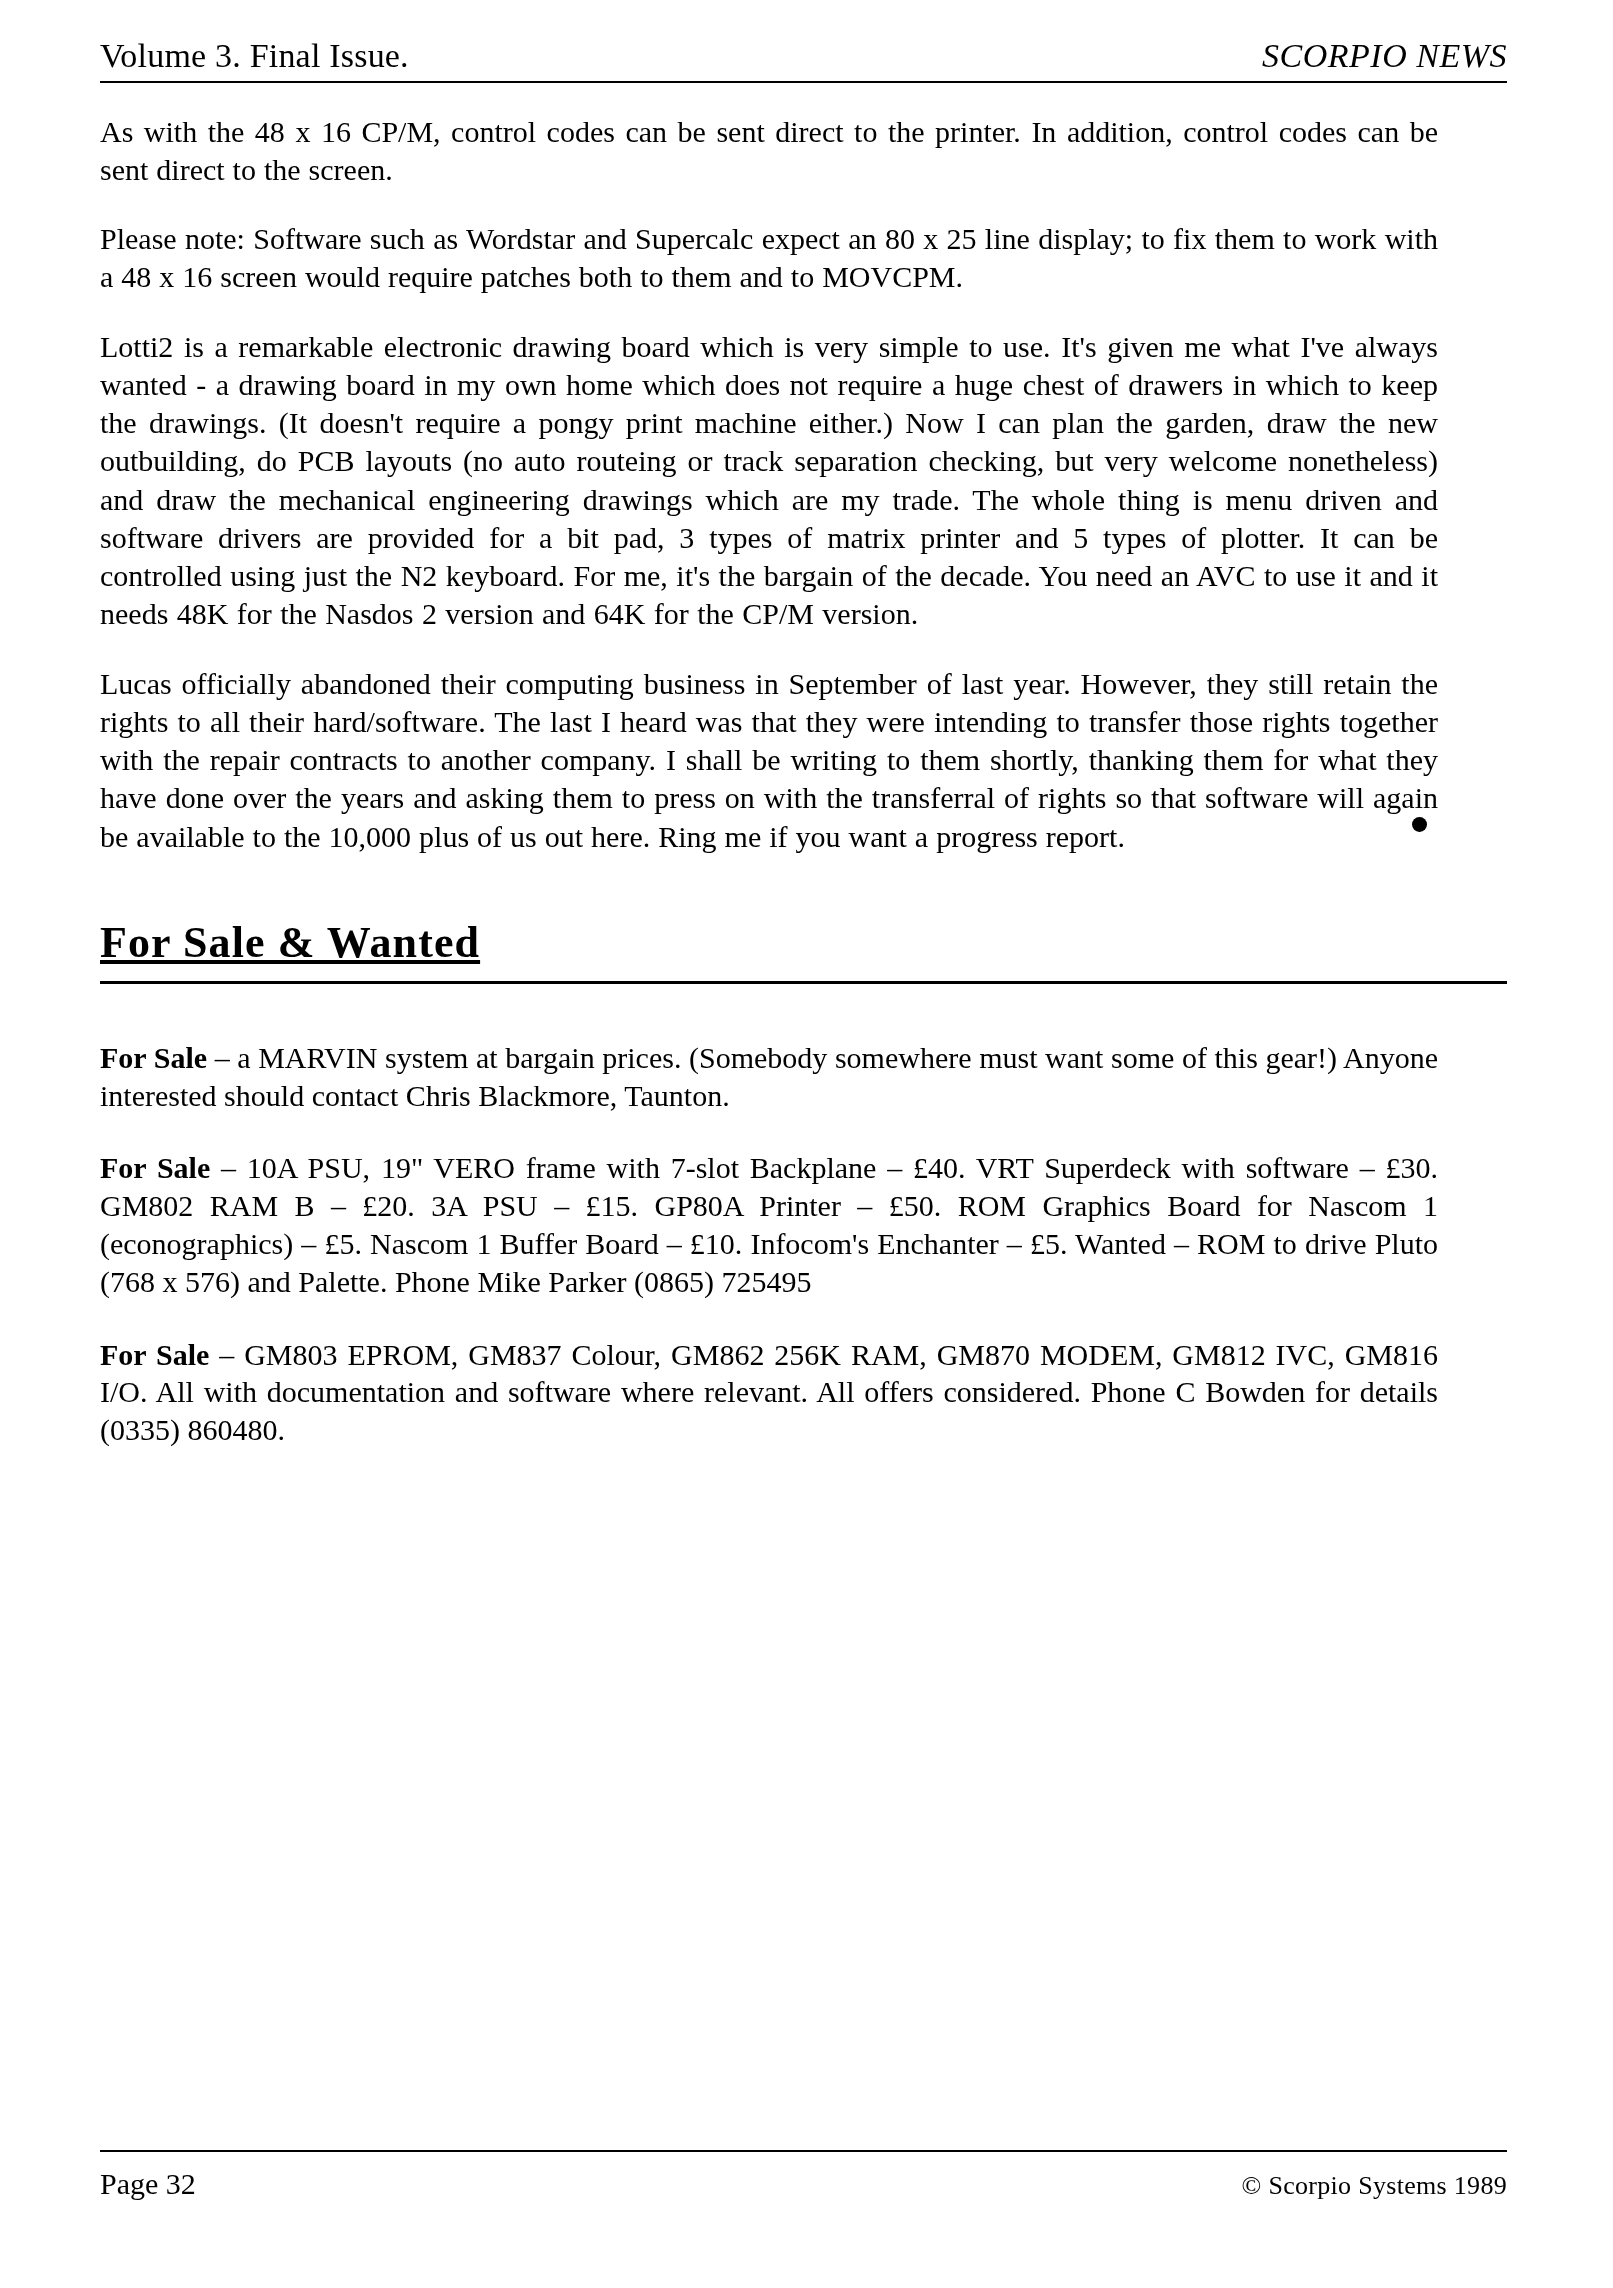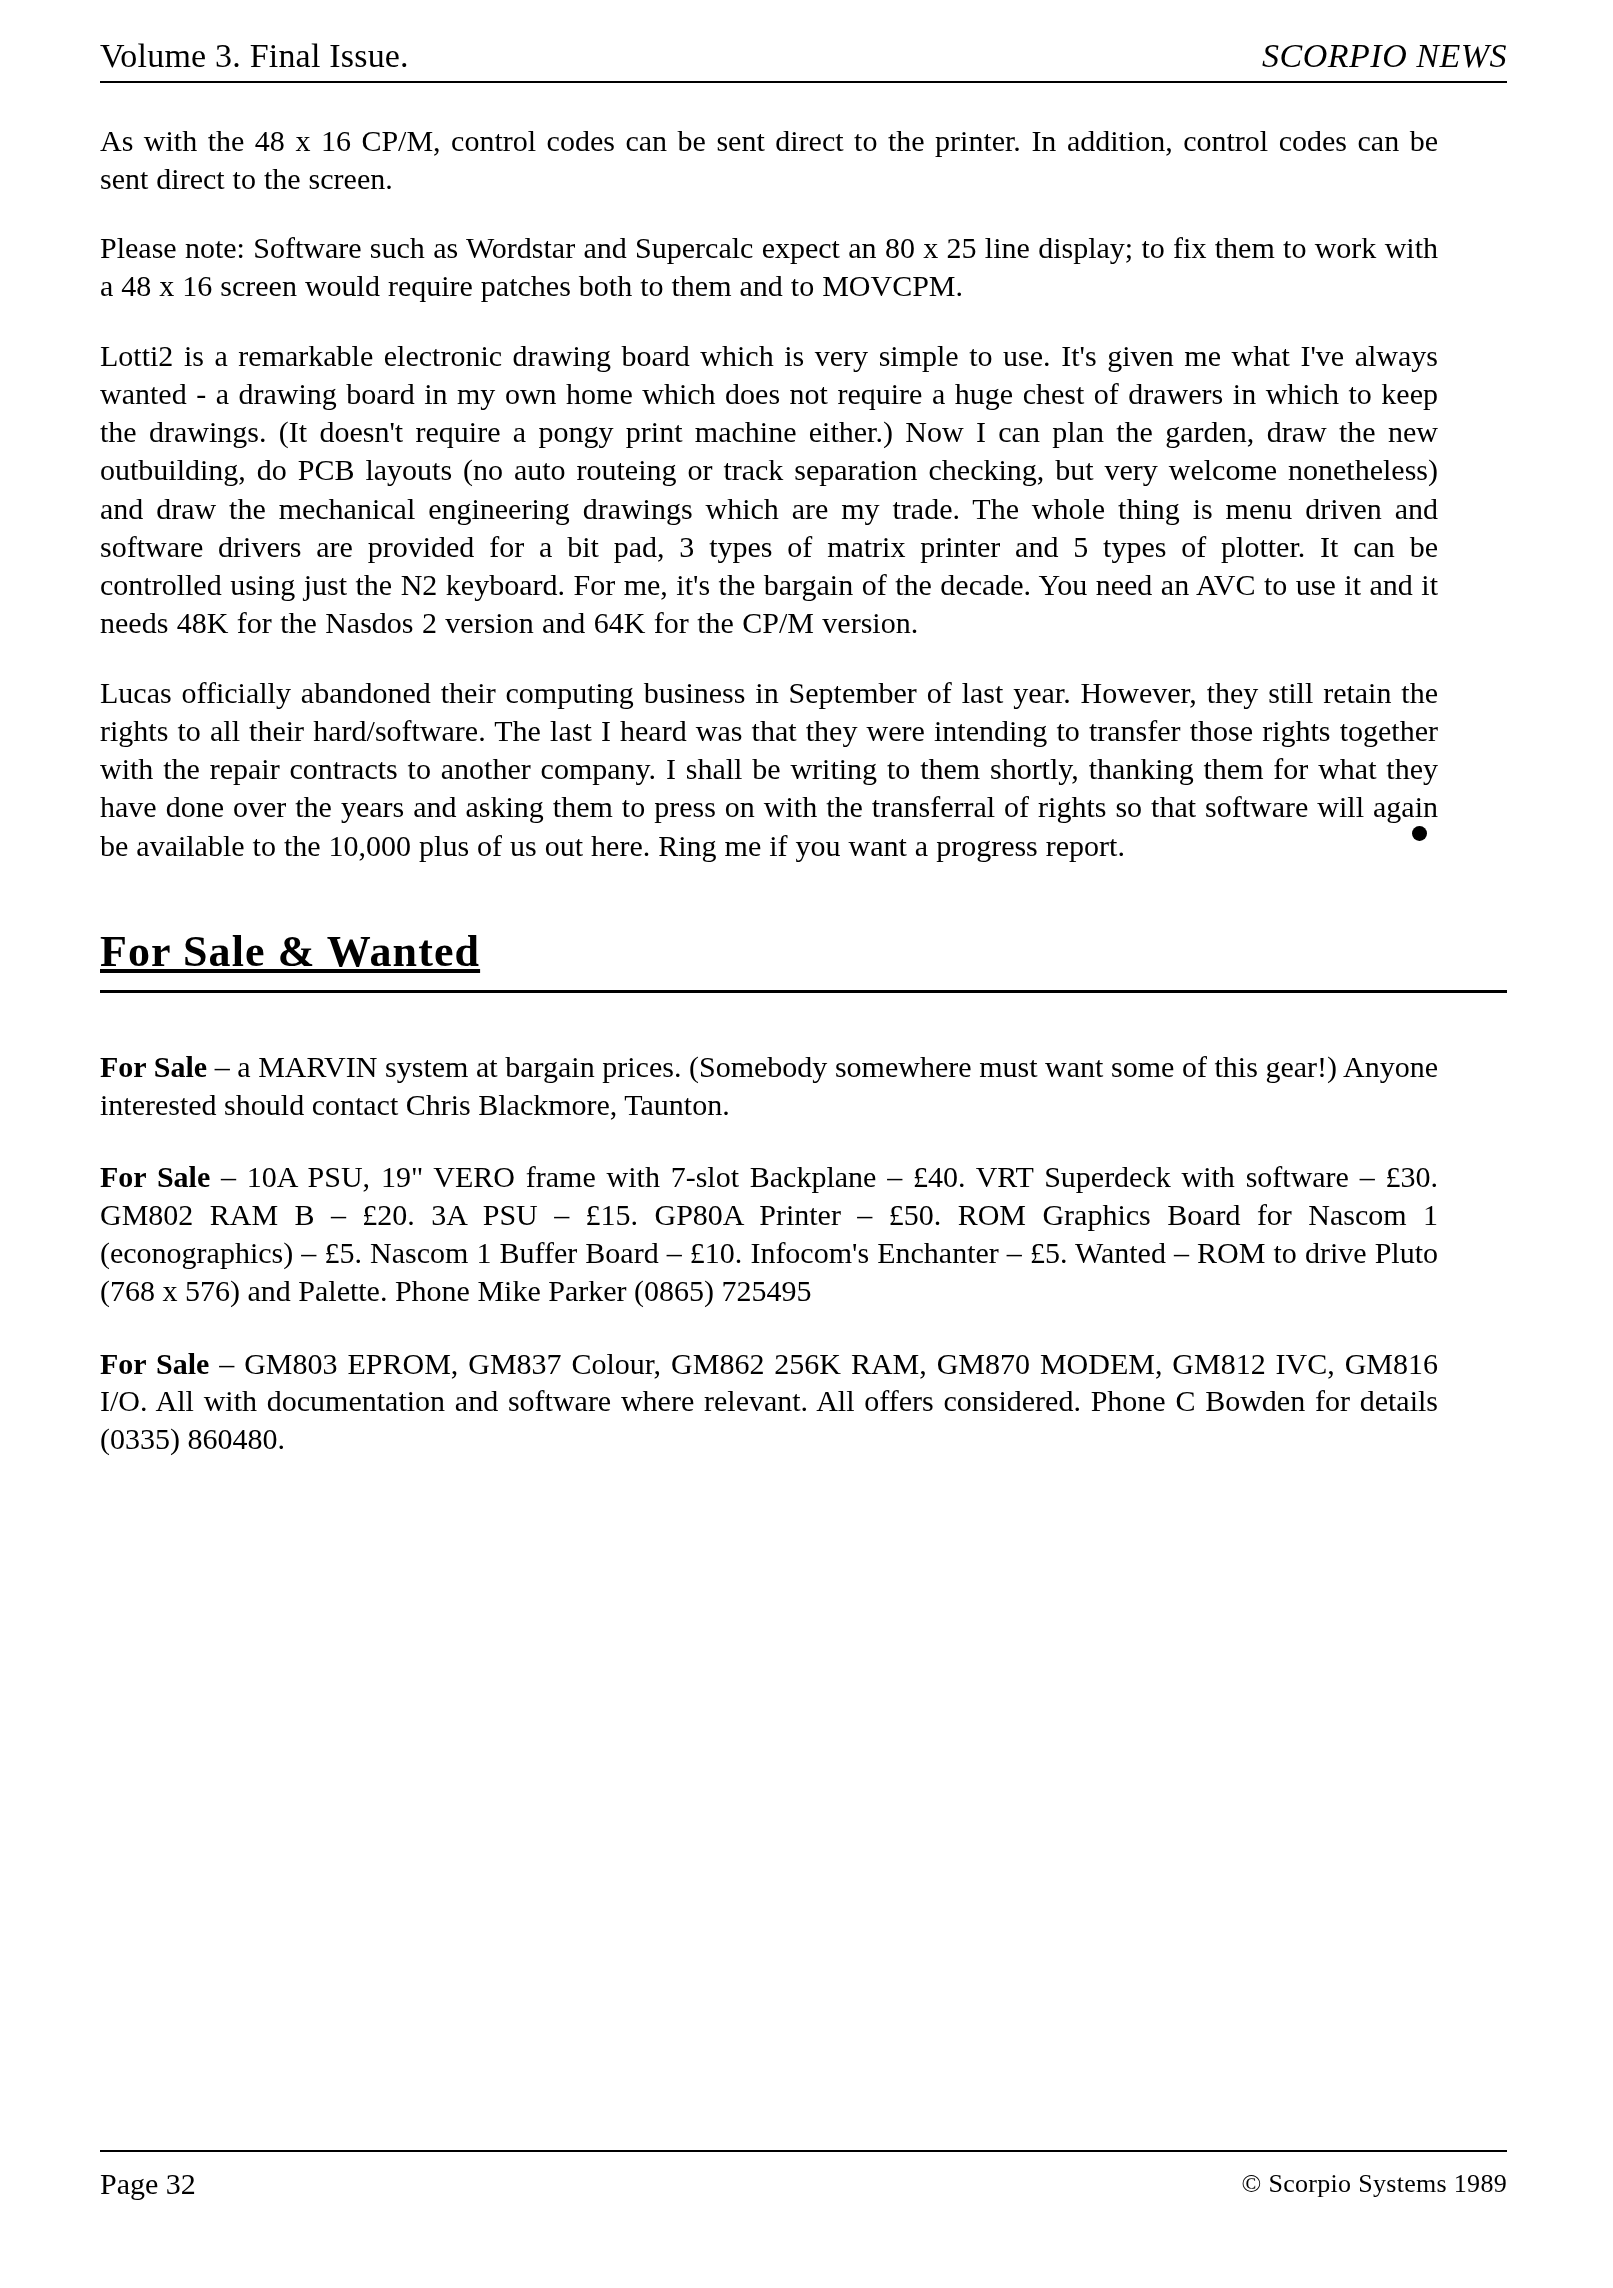--- a/index.html
+++ b/index.html
@@ -44,21 +44,21 @@
     font-family: "Liberation Serif", serif;
   }
   .header .title {
     font-family: "Liberation Serif", serif;
     letter-spacing: 0.5px;
     font-style: italic;
   }
 
   
   .body-area {
-    margin-top: 39px;
+    margin-top: 30px;
     width: 1338px;
   }
   p.para {
     font-size: 30px;
     line-height: 1.275;
     text-align: justify;
     margin: 0 0 31px 0;
     word-spacing: 0.5px;
   }
   p.para.loose {
@@ -121,21 +121,21 @@
     width: 1407px;
     border-bottom: 2.8px solid #000;
   }
   .footer {
     position: absolute;
     left: 100px;
     top: 2167px;
     width: 1407px;
     display: flex;
     justify-content: space-between;
-    align-items: center;
+    align-items: flex-end;
     font-size: 30px;
   }
   .footer .copy {
     font-size: 26px;
     font-weight: normal;
     letter-spacing: 0.3px;
   }
 </style>
 </head>
 <body>

